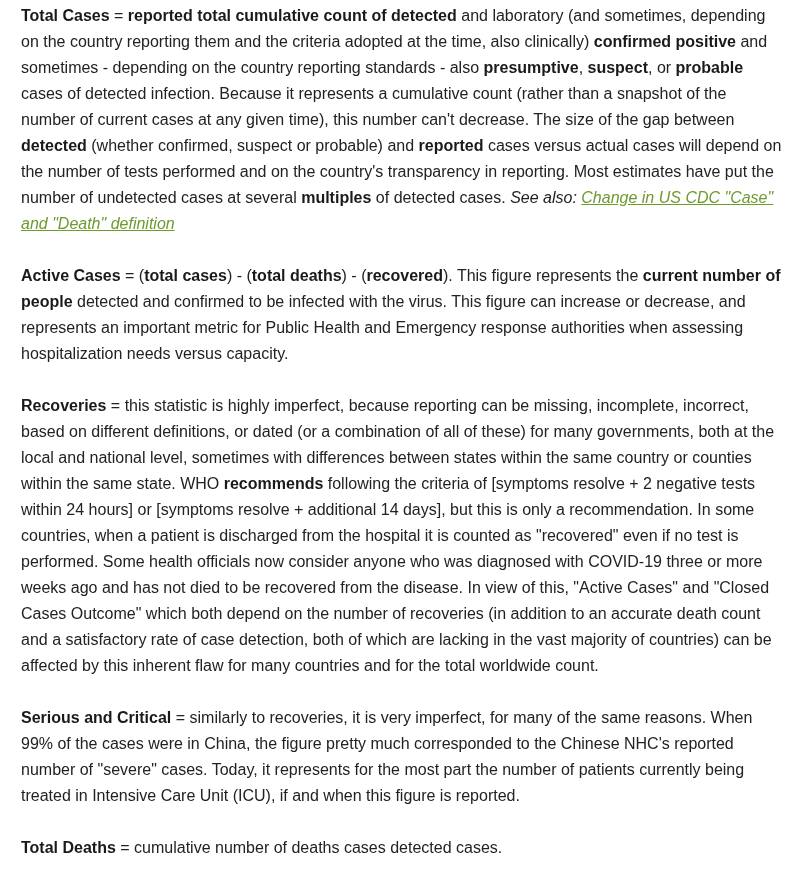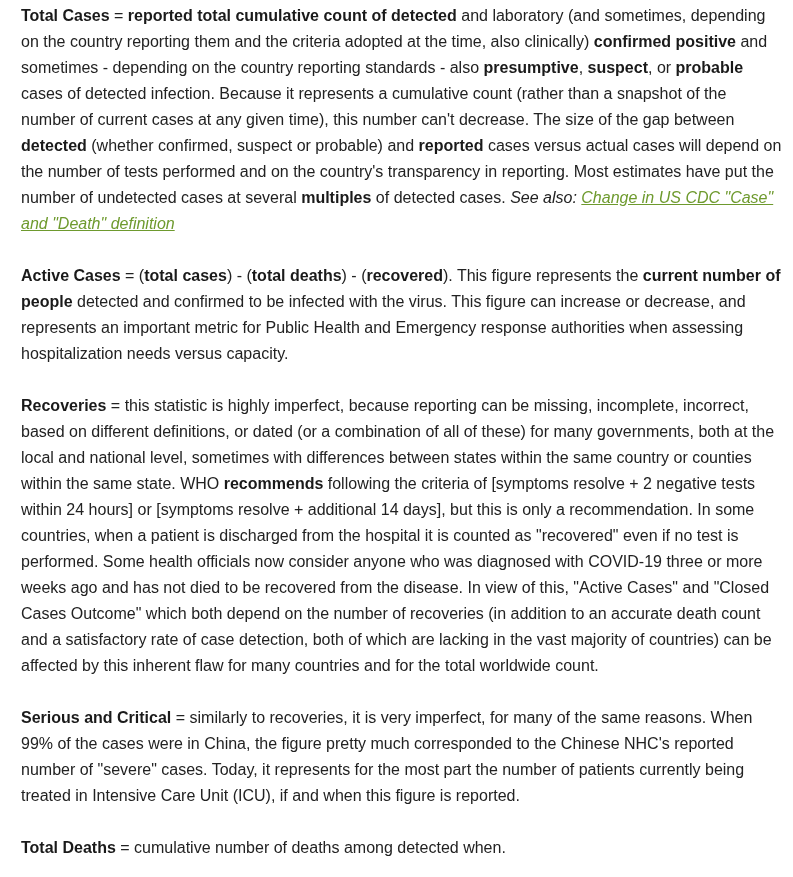--- a/index.html
+++ b/index.html
@@ -37,14 +37,14 @@
     }
   </style>
 </head>
 <body>
 
 <div class="content">
   <p class="para"><b>Total Cases</b><span> = </span><b>reported total cumulative count of detected</b><span> and laboratory (and sometimes, depending on the country reporting them and the criteria adopted at the time, also clinically) </span><b>confirmed positive</b><span> and sometimes - depending on the country reporting standards - also </span><b>presumptive</b><span>, </span><b>suspect</b><span>, or </span><b>probable</b><span> cases of detected infection. Because it represents a cumulative count (rather than a snapshot of the number of current cases at any given time), this number can't decrease. The size of the gap between </span><b>detected</b><span> (whether confirmed, suspect or probable) and </span><b>reported</b><span> cases versus actual cases will depend on the number of tests performed and on the country's transparency in reporting. Most estimates have put the number of undetected cases at several </span><b>multiples</b><span> of detected cases. </span><i>See also: </i><a class="link" href="#" style="color: rgb(110, 154, 46);">Change in US CDC "Case" and "Death" definition</a></p>
   <p class="para"><b>Active Cases</b><span> = (</span><b>total cases</b><span>) - (</span><b>total deaths</b><span>) - (</span><b>recovered</b><span>). This figure represents the </span><b>current number of people</b><span> detected and confirmed to be infected with the virus. This figure can increase or decrease, and represents an important metric for Public Health and Emergency response authorities when assessing hospitalization needs versus capacity.</span></p>
   <p class="para"><b>Recoveries</b><span> = this statistic is highly imperfect, because reporting can be missing, incomplete, incorrect, based on different definitions, or dated (or a combination of all of these) for many governments, both at the local and national level, sometimes with differences between states within the same country or counties within the same state. WHO </span><b>recommends</b><span> following the criteria of [symptoms resolve + 2 negative tests within 24 hours] or [symptoms resolve + additional 14 days], but this is only a recommendation. In some countries, when a patient is discharged from the hospital it is counted as "recovered" even if no test is performed. Some health officials now consider anyone who was diagnosed with COVID-19 three or more weeks ago and has not died to be recovered from the disease. In view of this, "Active Cases" and "Closed Cases Outcome" which both depend on the number of recoveries (in addition to an accurate death count and a satisfactory rate of case detection, both of which are lacking in the vast majority of countries) can be affected by this inherent flaw for many countries and for the total worldwide count.</span></p>
   <p class="para"><b>Serious and Critical</b><span> = similarly to recoveries, it is very imperfect, for many of the same reasons. When 99% of the cases were in China, the figure pretty much corresponded to the Chinese NHC's reported number of "severe" cases. Today, it represents for the most part the number of patients currently being treated in Intensive Care Unit (ICU), if and when this figure is reported.</span></p>
-  <p class="para"><b>Total Deaths</b><span> = cumulative number of deaths among detected when.</span></p>
+  <p class="para"><b>Total Deaths</b><span> = cumulative number of deaths cases detected cases.</span></p>
 </div>
 
 </body></html>

